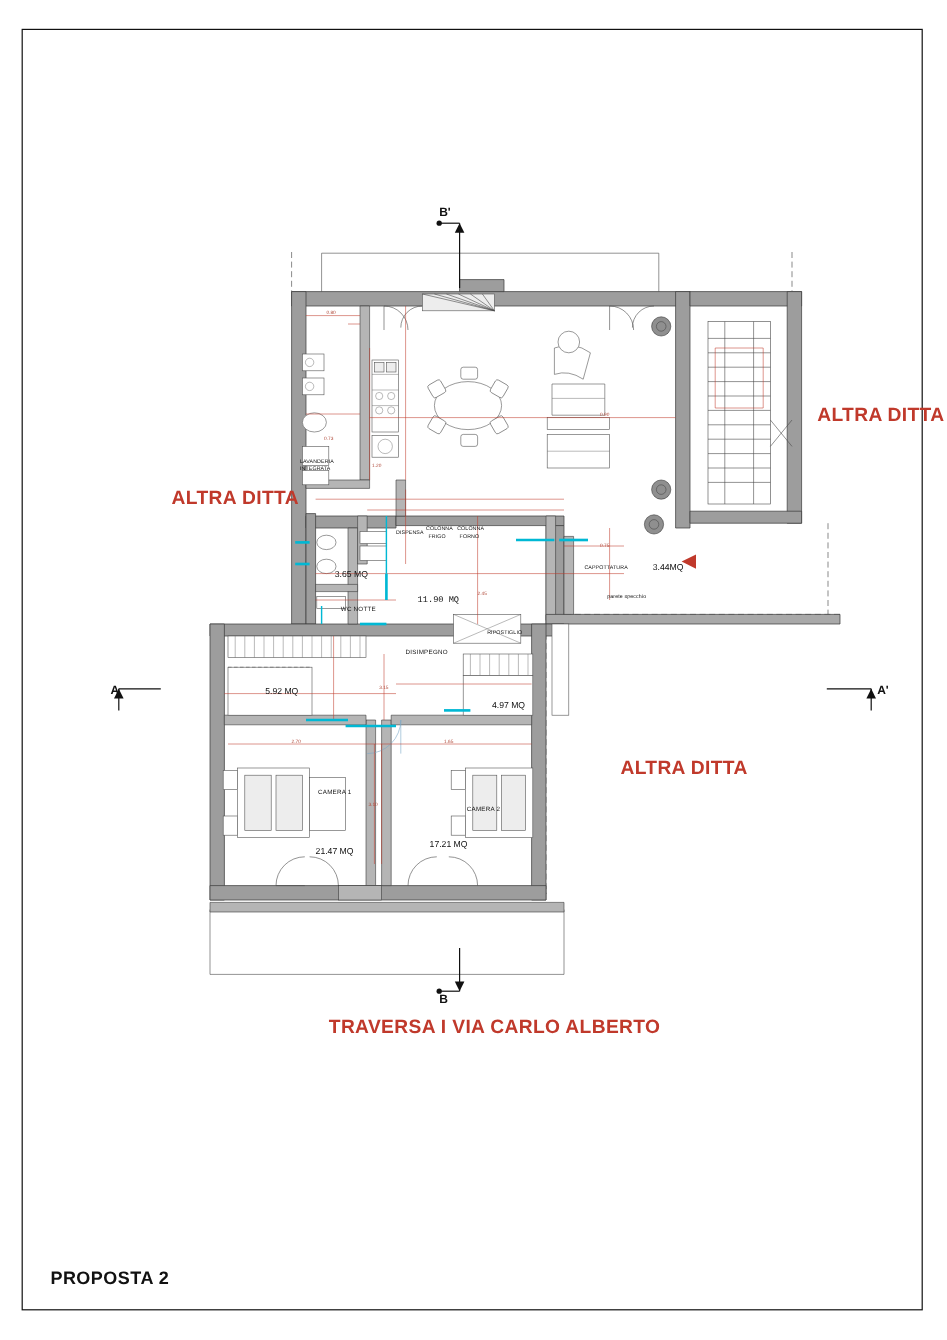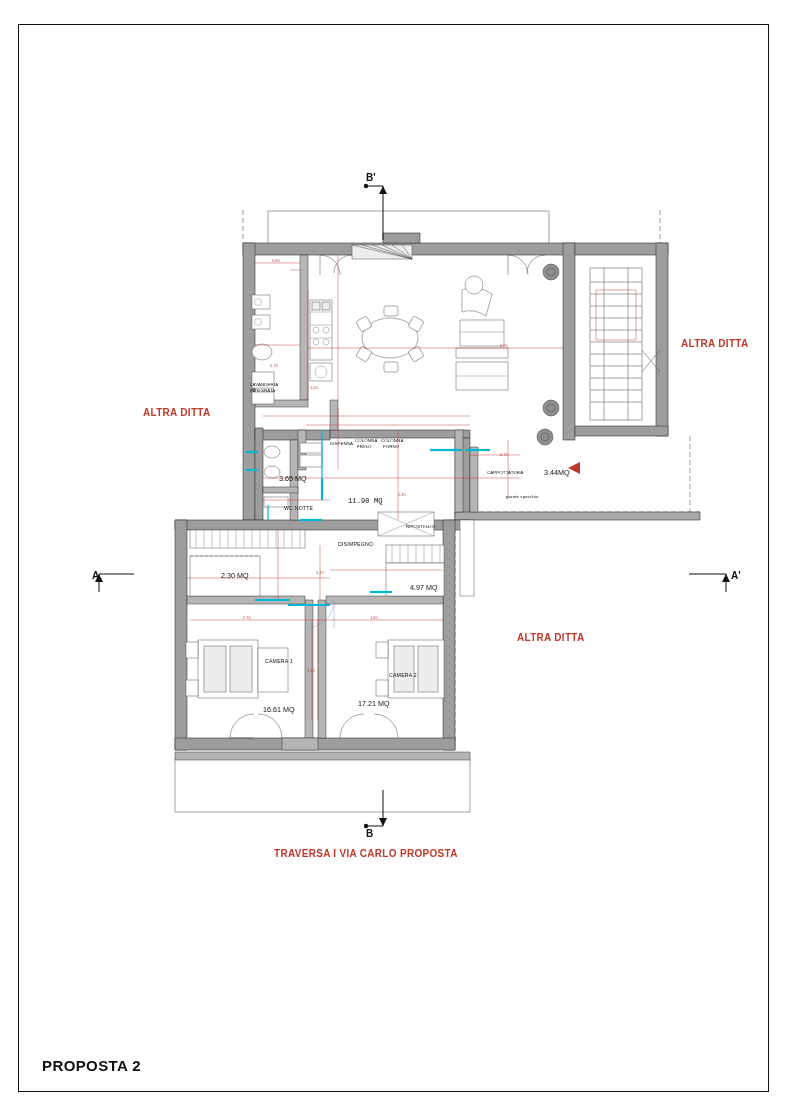--- a/index.html
+++ b/index.html
@@ -1,21 +1,21 @@
 <!DOCTYPE html>
 <html><head>
 <meta charset="utf-8">
 <style>
   html,body{margin:0;padding:0;background:#ffffff;}
   body{font-family:"Liberation Sans", sans-serif;}
   #page{position:relative;width:789px;height:1117px;background:#fff;overflow:hidden;}
   #sheet{position:absolute;left:18px;top:24px;width:751px;height:1068px;border:1.5px solid #111;box-sizing:border-box;background:#fff;}
   #title{position:absolute;left:42px;top:1057px;font-size:15px;font-weight:bold;color:#111;letter-spacing:.4px;}
   .lbl{position:absolute;color:#c0392b;font-size:10.5px;font-weight:bold;letter-spacing:.3px;white-space:nowrap;}
-  .lbl.big{font-size:10px;}
+  .lbl.big{font-size:16px;}
   .sec{position:absolute;font-size:10px;font-weight:bold;color:#111;}
   .mq{position:absolute;font-size:7.2px;color:#111;white-space:nowrap;}
   .tiny{position:absolute;font-size:4.4px;color:#111;white-space:nowrap;letter-spacing:.1px;}
   .tiny2{position:absolute;font-size:5.2px;color:#111;white-space:nowrap;letter-spacing:.2px;}
   .dimtxt{position:absolute;font-size:4px;color:#b04a3a;white-space:nowrap;}
   svg{position:absolute;left:0;top:0;overflow:visible;}
   .wall{fill:#9d9d9d;stroke:#3b3b3b;stroke-width:.6;}
   .wall2{fill:#b5b5b5;stroke:#3b3b3b;stroke-width:.5;}
   .thin{fill:none;stroke:#4a4a4a;stroke-width:.5;}
   .thin2{fill:none;stroke:#6e6e6e;stroke-width:.4;}
@@ -284,33 +284,33 @@
     <line x1="726" y1="574" x2="726" y2="592" style="stroke:#111;stroke-width:1"></line>
     <polygon class="blk" points="726,574 722,582 730,582"></polygon>
 
     <polygon points="580,462 568,468 580,474" fill="#c0392b"></polygon>
 
   </svg>
 
   <div class="lbl big" style="left:681px;top:338px;">ALTRA DITTA</div>
   <div class="lbl big" style="left:143px;top:407px;">ALTRA DITTA</div>
   <div class="lbl big" style="left:517px;top:632px;">ALTRA DITTA</div>
-  <div class="lbl big" style="left:274px;top:848px;">TRAVERSA I VIA CARLO PROPOSTA</div>
+  <div class="lbl big" style="left:274px;top:848px;">TRAVERSA I VIA CARLO ALBERTO</div>
 
   <div class="sec" style="left:366px;top:172px;">B'</div>
   <div class="sec" style="left:366px;top:828px;">B</div>
   <div class="sec" style="left:92px;top:570px;">A</div>
   <div class="sec" style="left:731px;top:570px;">A'</div>
 
   <div class="mq" style="left:279px;top:474px;">3.65 MQ</div>
   <div class="mq" style="left:348px;top:497px;font-family:Liberation Mono, monospace;">11.90 MQ</div>
   <div class="mq" style="left:544px;top:468px;">3.44MQ</div>
-  <div class="mq" style="left:221px;top:571px;">2.30 MQ</div>
+  <div class="mq" style="left:221px;top:571px;">5.92 MQ</div>
   <div class="mq" style="left:410px;top:583px;">4.97 MQ</div>
-  <div class="mq" style="left:263px;top:705px;">16.61 MQ</div>
+  <div class="mq" style="left:263px;top:705px;">21.47 MQ</div>
   <div class="mq" style="left:358px;top:699px;">17.21 MQ</div>
 
   <div class="tiny" style="left:250px;top:382px;">LAVANDERIA</div>
   <div class="tiny" style="left:250px;top:388px;">INTEGRATA</div>
   <div class="tiny" style="left:330px;top:441px;">DISPENSA</div>
   <div class="tiny" style="left:355px;top:438px;">COLONNA</div>
   <div class="tiny" style="left:357px;top:444px;">FRIGO</div>
   <div class="tiny" style="left:381px;top:438px;">COLONNA</div>
   <div class="tiny" style="left:383px;top:444px;">FORNO</div>
   <div class="tiny2" style="left:284px;top:505px;">WC NOTTE</div>

